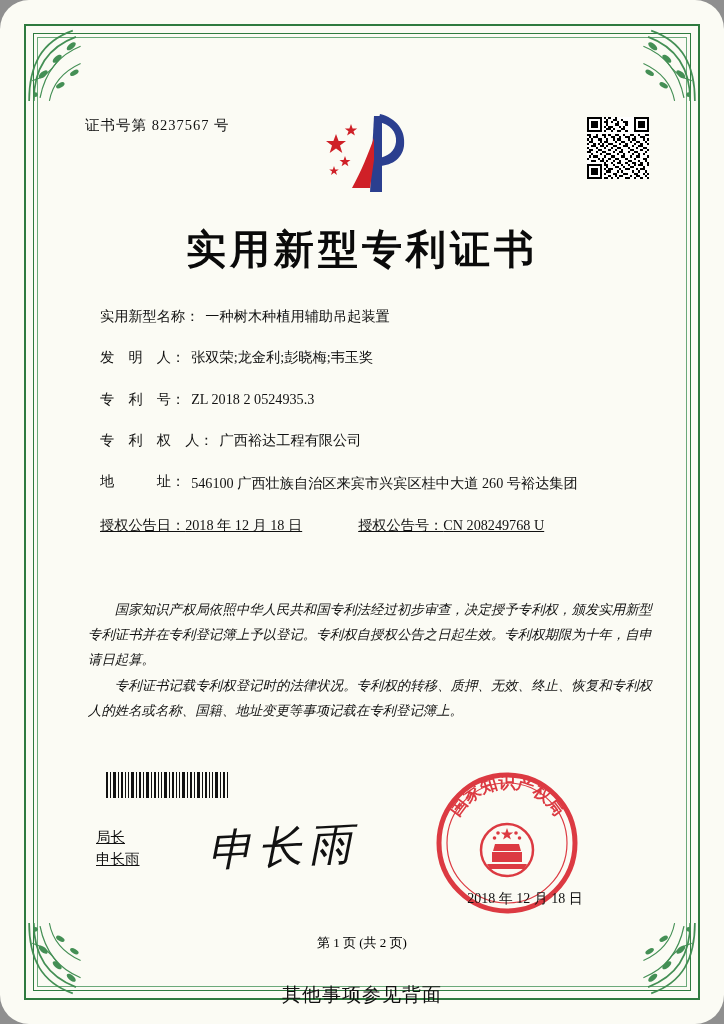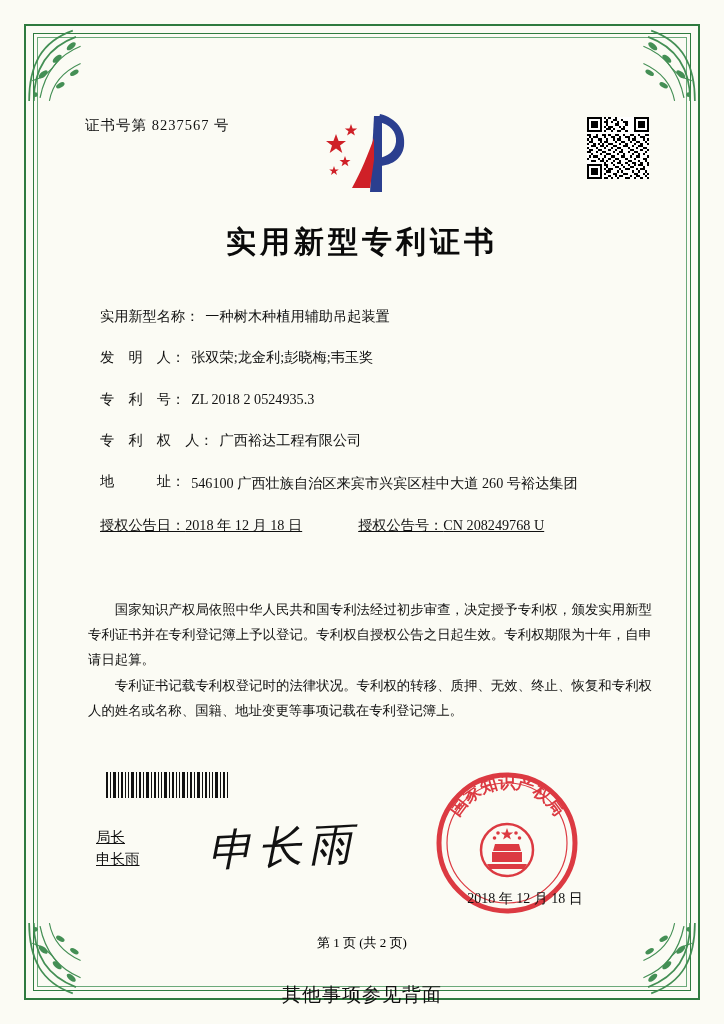--- a/index.html
+++ b/index.html
@@ -12,20 +12,21 @@
     height: 1024px;
     font-family: "Liberation Serif", serif;
     overflow: hidden;
   }
   .page {
     position: relative;
     width: 724px;
     height: 1024px;
     background: #fbfbf4;
     box-sizing: border-box;
+    border-radius: 29px;
   }
   
   .border-outer {
     position: absolute;
     left: 24px;
     top: 24px;
     right: 24px;
     bottom: 24px;
     border: 2px solid #2f7a3f;
     box-sizing: border-box;
@@ -92,21 +93,21 @@
   }
   .qr svg { width: 100%; height: 100%; display: block; }
 
   
   .title {
     position: absolute;
     left: 0;
     right: 0;
     top: 222px;
     text-align: center;
-    font-size: 30px;
+    font-size: 40px;
     font-weight: bold;
     letter-spacing: 4px;
     color: #0a0a0a;
     font-family: "DejaVu Serif", serif;
   }
 
   
   .fields {
     position: absolute;
     left: 100px;
@@ -144,21 +145,21 @@
   .paras {
     position: absolute;
     left: 88px;
     right: 72px;
     top: 598px;
     font-size: 13.4px;
     line-height: 1.85;
     color: #111;
     text-align: justify;
   }
-  .paras p { margin: 0 0 2px 0; text-indent: 2em; }
+  .paras p { margin: 0 0 2px 0; text-indent: 2em; font-style: italic; }
 
   
   .barcode {
     position: absolute;
     left: 104px;
     top: 772px;
     width: 126px;
     height: 26px;
   }
   .barcode svg { width: 100%; height: 100%; display: block; }

